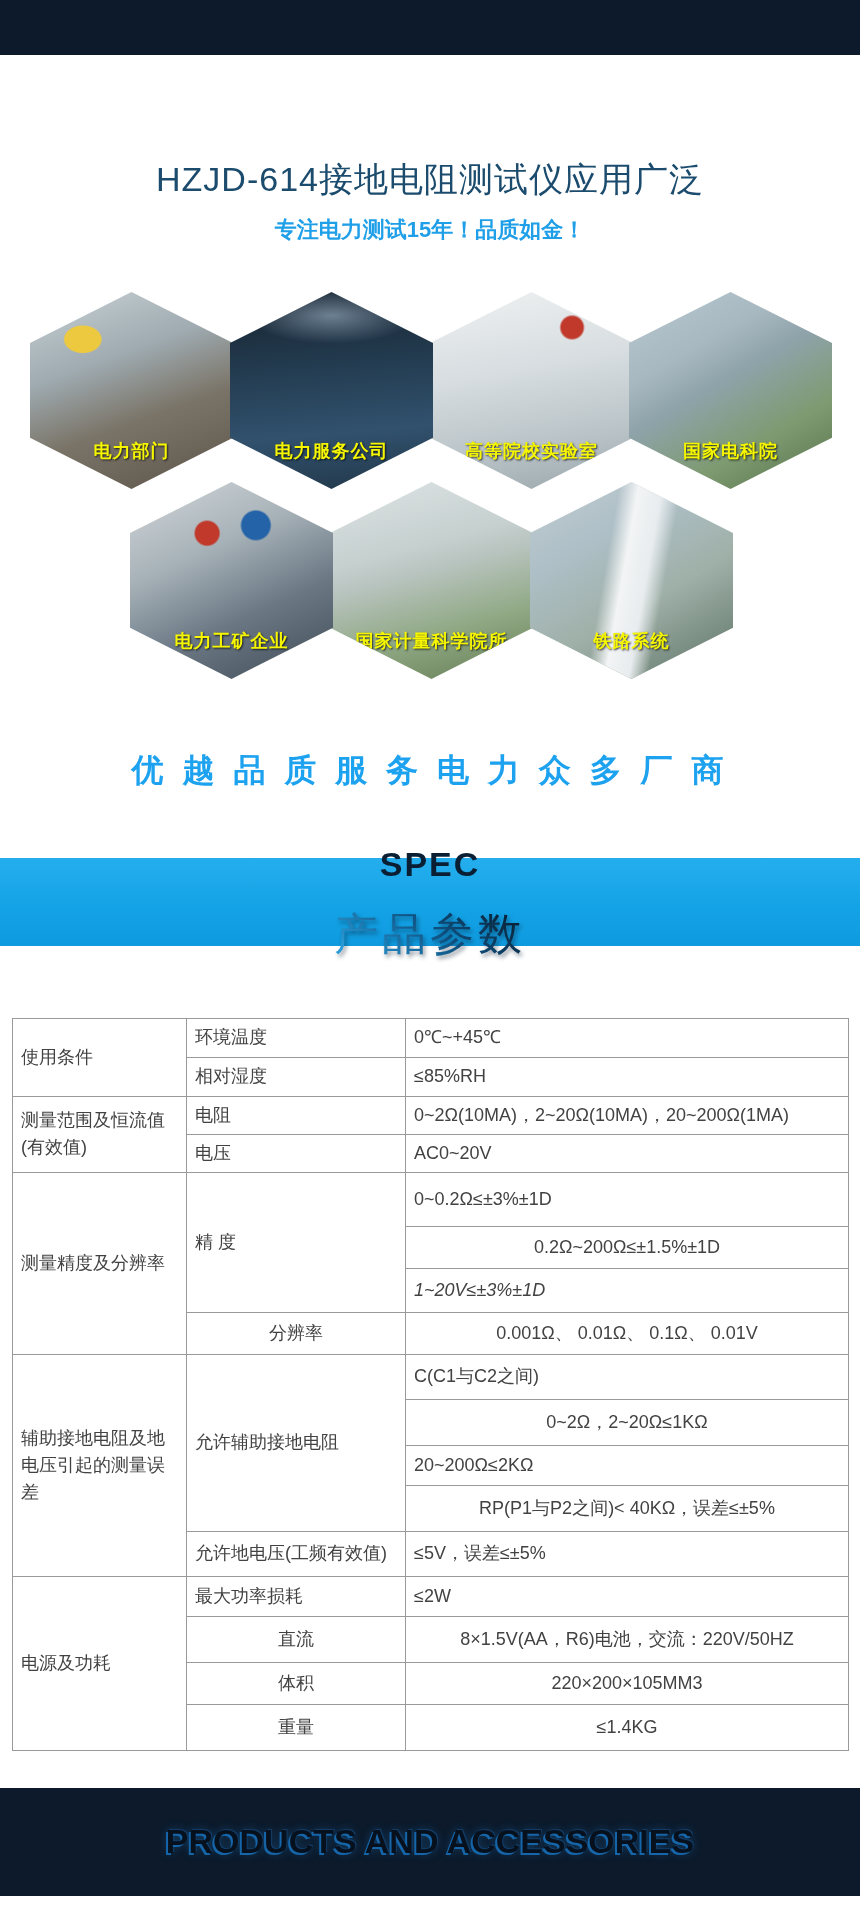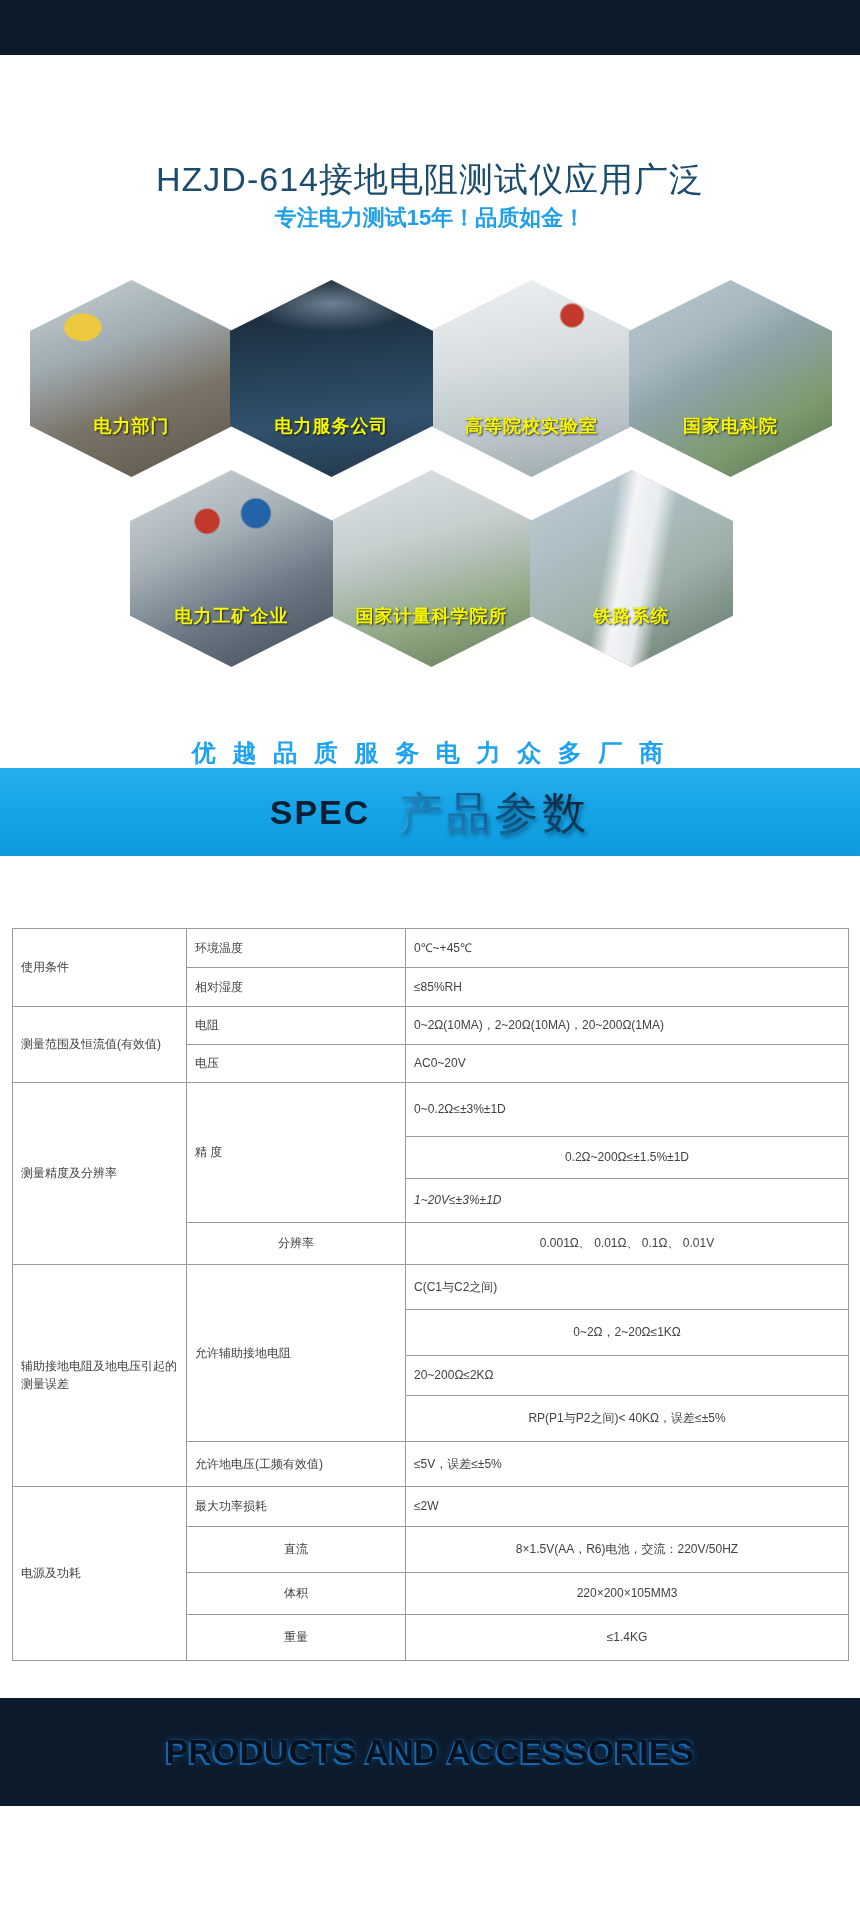--- a/index.html
+++ b/index.html
@@ -10,34 +10,34 @@
     position: relative;
   }
   .topbar { height: 55px; width: 100%; background: #0c1a2b; }
 
   .title {
     margin-top: 103px; text-align: center;
     font-size: 34px; font-weight: 500; color: #1b4b6d;
     line-height: 1.25; letter-spacing: 1px;
   }
   .subtitle {
-    margin-top: 4px; text-align: center;
+    margin-top: 16px; text-align: center;
     font-size: 22px; font-weight: bold; color: #1f9fe8;
     line-height: 1.2;
   }
 
   
   .hex-area { position: relative; margin-top: 49px; height: 388px; }
   .hex {
     position: absolute; width: 203px; height: 197px;
     clip-path: polygon(50% 0%, 100% 26%, 100% 74%, 50% 100%, 0% 74%, 0% 26%);
     overflow: hidden;
   }
   .hex-label {
-    position: absolute; left: 0; right: 0; bottom: 39px;
+    position: absolute; left: 0; right: 0; bottom: 26px;
     text-align: center; font-size: 18px; font-weight: bold;
     color: #f6f600; text-shadow: 1px 1px 2px rgba(0,0,0,0.75);
     letter-spacing: 1px;
   }
   .hex-1 { left: 30px;  top: 0;
     background: radial-gradient(ellipse 30px 22px at 26% 24%, #edc93f 60%, rgba(0,0,0,0) 65%),
                 linear-gradient(160deg, #c9d2d6 0%, #9fabb1 35%, #7a7468 62%, #5d544a 100%); }
   .hex-2 { left: 230px; top: 0;
     background: radial-gradient(ellipse 120px 40px at 50% 12%, rgba(190,210,230,0.5), rgba(0,0,0,0) 70%),
                 linear-gradient(175deg, #16222e 0%, #243d52 40%, #31516d 70%, #22384a 100%); }
@@ -51,28 +51,28 @@
                 radial-gradient(circle at 62% 22%, #2563a8 0 7%, rgba(0,0,0,0) 8%),
                 linear-gradient(155deg, #d3d8db 0%, #a7b2b8 35%, #6b7884 65%, #3f4c58 100%); }
   .hex-6 { left: 330px; top: 190px;
     background: linear-gradient(165deg, #dde3e5 0%, #c6d0cf 35%, #b9c4c0 45%, #8fa883 72%, #647d55 100%); }
   .hex-7 { left: 530px; top: 190px;
     background: linear-gradient(100deg, rgba(0,0,0,0) 38%, #f2f4f5 46%, #e8ecee 56%, rgba(0,0,0,0) 64%),
                 linear-gradient(150deg, #c2ccd1 0%, #aebfc7 30%, #9fb0a8 60%, #5d7264 100%); }
 
   .slogan {
     margin-top: 70px; text-align: center;
-    font-size: 24px; font-weight: bold; color: #1da2f0;
+    font-size: 32px; font-weight: bold; color: #1da2f0;
     letter-spacing: 5px; line-height: 1.25;
   }
 
   .spec-banner {
-    height: 88px; width: 100%;
+    margin-top: 68px; height: 88px; width: 100%;
     background: linear-gradient(180deg, #25aeee 0%, #14a3e6 55%, #0f9adf 100%);
-    display: flex; align-items: center; justify-content: center; gap: 28px;
+    display: flex; flex-direction: column; align-items: center; justify-content: center; gap: 28px;
   }
   .spec-en {
     font-size: 34px; font-weight: 800; color: #0a1f33;
     letter-spacing: 2px; line-height: 1;
   }
   .spec-zh {
     margin-top: 3px; font-size: 44px; font-weight: 400; line-height: 1;
     letter-spacing: 4px;
     color: #0c3050;
     background: linear-gradient(215deg, #0a2135 8%, #0e4f7e 45%, #2b9cd8 92%);
@@ -80,21 +80,21 @@
     -webkit-text-fill-color: transparent;
     filter: drop-shadow(2px 3px 2px rgba(5,25,45,0.45));
   }
 
   table.spec {
     margin: 72px 0 0 12px; width: 836px;
     border-collapse: collapse; table-layout: fixed;
   }
   table.spec td {
     border: 1px solid #9a9a9a;
-    font-size: 12px; color: #424242; line-height: 1.5;
+    font-size: 18px; color: #424242; line-height: 1.5;
     vertical-align: middle; padding: 4px 8px;
   }
   td.c1 { padding-left: 10px; }
   td.c2 { padding-left: 16px; }
   td.c3 { padding-left: 18px; }
   tr.h38 { height: 38px; } tr.h39 { height: 39px; } tr.h40 { height: 40px; }
   tr.h42 { height: 42px; text-align: center; } tr.h44 { height: 44px; font-style: italic; } tr.h45 { height: 45px; }
   tr.h46 { height: 46px; text-align: center; } tr.h54 { height: 54px; }
 
   .bottom-banner {

